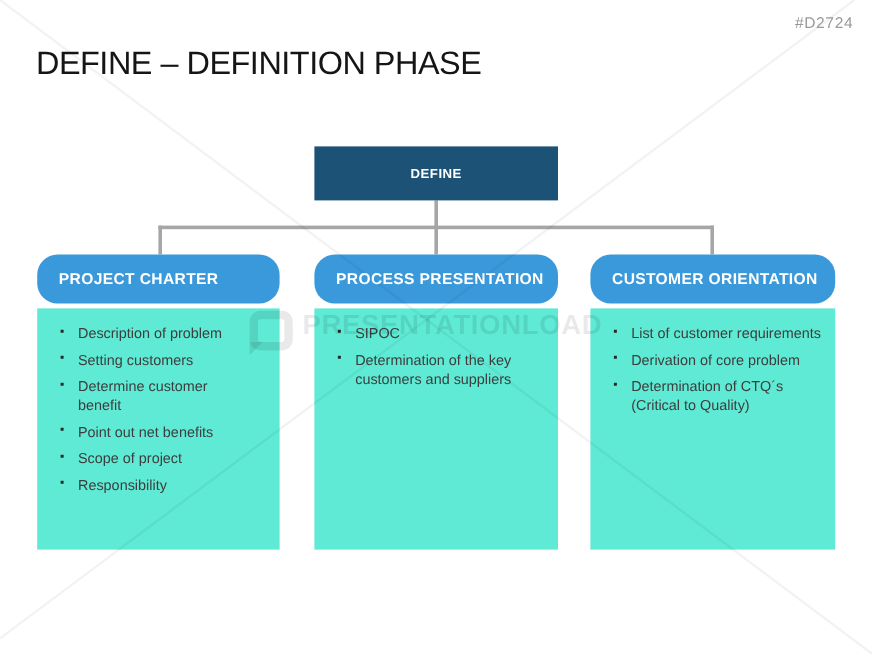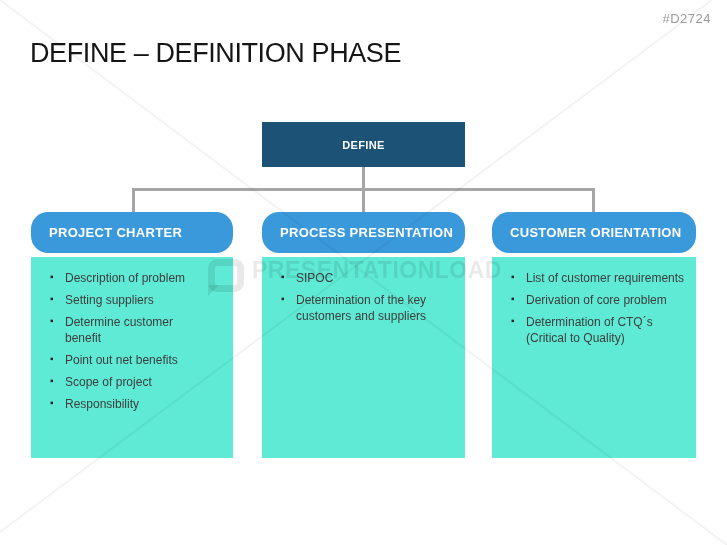--- a/index.html
+++ b/index.html
@@ -112,21 +112,21 @@
   <div class="conn conn-horiz"></div>
   <div class="conn conn-v-left"></div>
   <div class="conn conn-v-mid"></div>
   <div class="conn conn-v-right"></div>
 
   <div class="column col-0">
     <div class="col-header">PROJECT CHARTER</div>
     <div class="col-body">
       <ul class="bullet-list">
         <li>Description of problem</li>
-        <li>Setting suppliers</li>
+        <li>Setting customers</li>
         <li>Determine customer benefit</li>
         <li>Point out net benefits</li>
         <li>Scope of project</li>
         <li>Responsibility</li>
       </ul>
     </div>
   </div>
 
   <div class="column col-1">
     <div class="col-header">PROCESS PRESENTATION</div>

